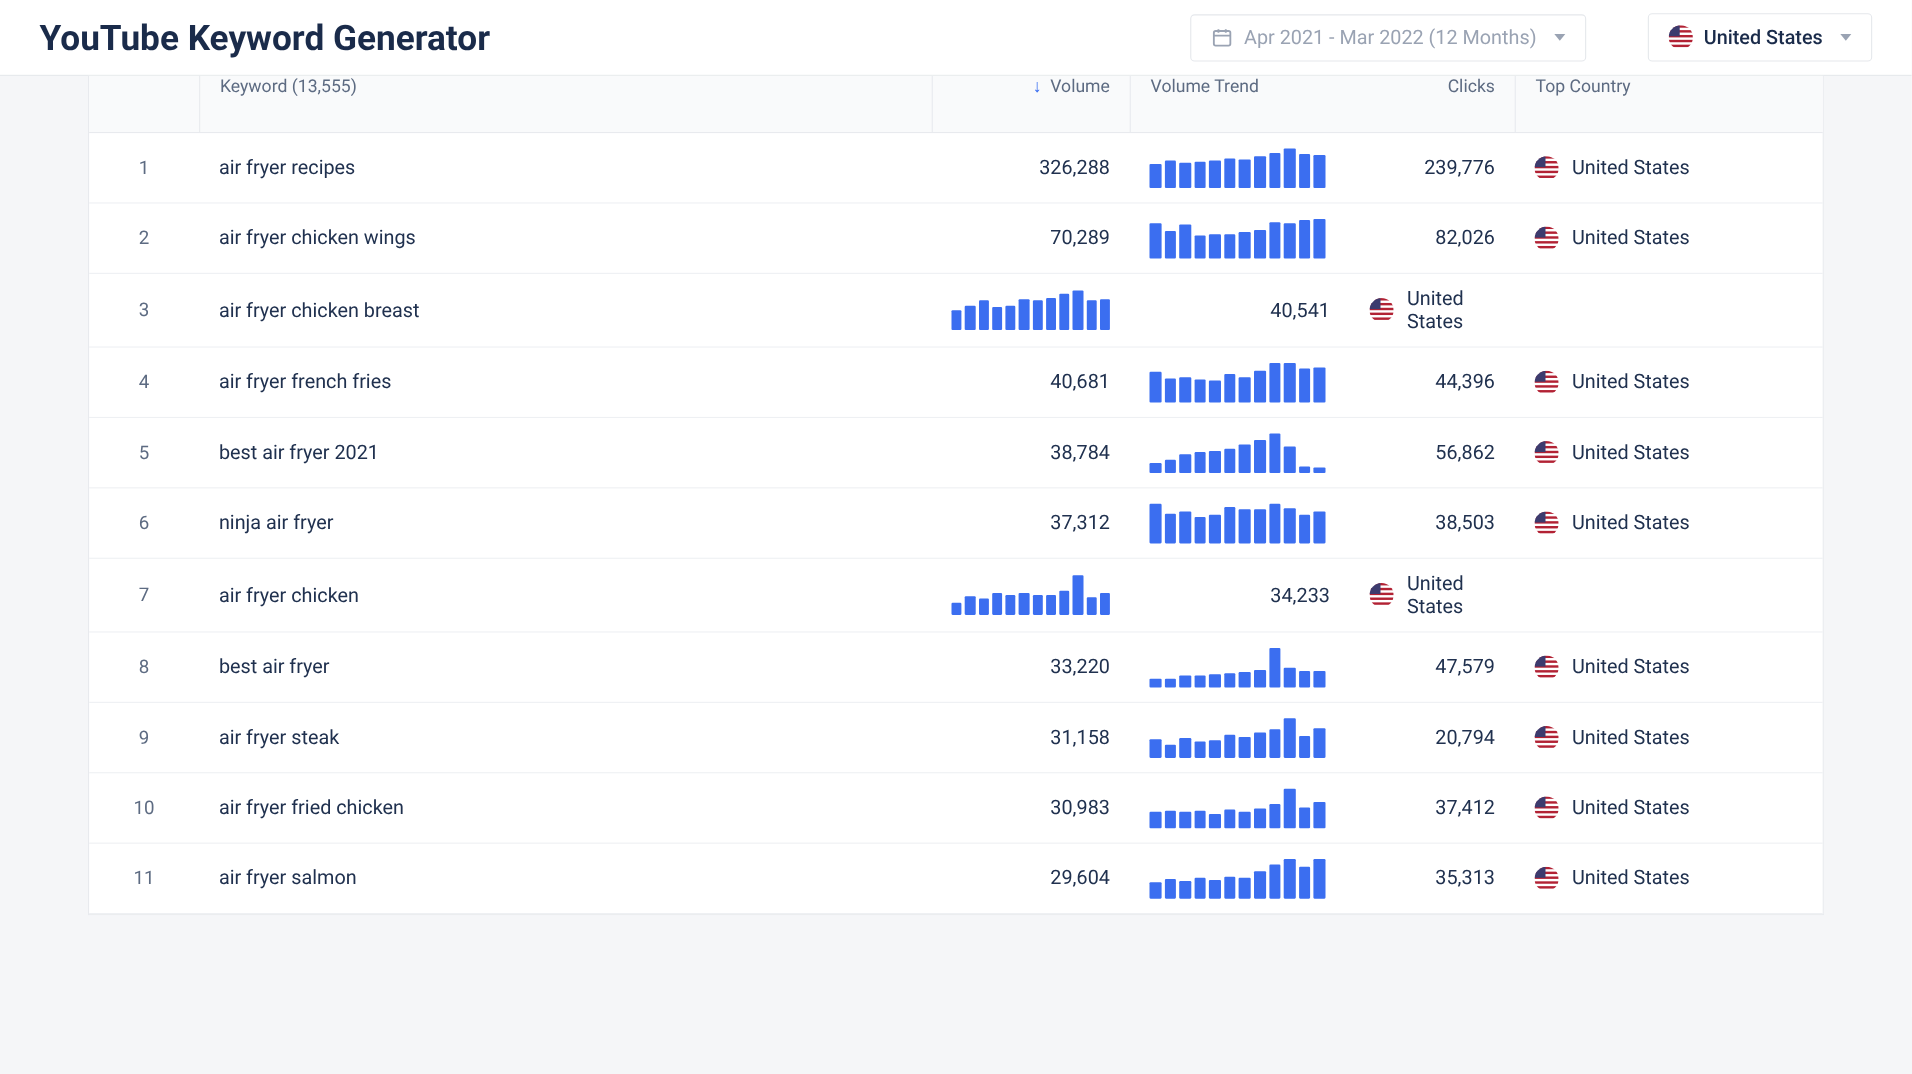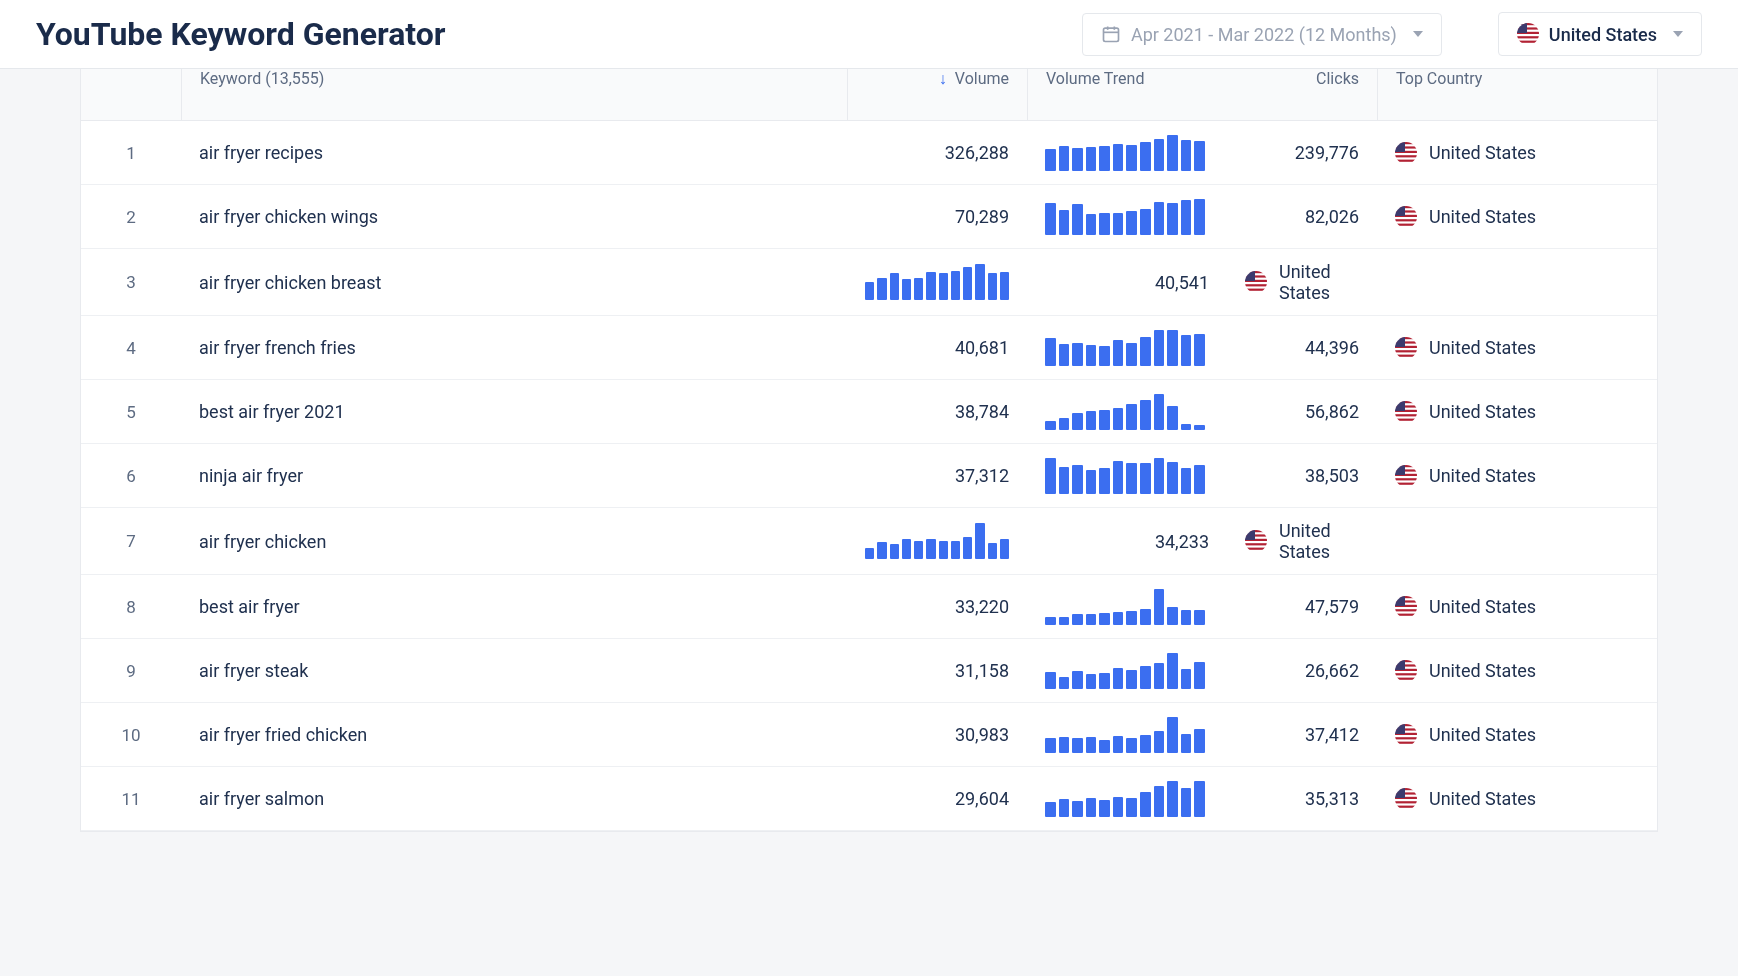--- a/index.html
+++ b/index.html
@@ -431,21 +431,21 @@
             <div class="bar" style="height: 15.6522px;"></div>
             <div class="bar" style="height: 20.3478px;"></div>
             <div class="bar" style="height: 18.7826px;"></div>
             <div class="bar" style="height: 22.6957px;"></div>
             <div class="bar" style="height: 25.8261px;"></div>
             <div class="bar" style="height: 36px;"></div>
             <div class="bar" style="height: 19.5652px;"></div>
             <div class="bar" style="height: 26.6087px;"></div>
           </div>
         </div>
-        <div class="td clicks">26,662</div>
+        <div class="td clicks">20,794</div>
         <div class="td country-cell">
           <span class="flag-icon"><svg viewBox="0 0 22 22" width="22" height="22">
               <defs>
                 <clipPath id="cc">
                   <circle cx="11" cy="11" r="11"></circle>
                 </clipPath>
               </defs>
               <g clip-path="url(#cc)">
                 <rect width="22" height="22" fill="#fff"></rect>
                 <rect y="0" width="22" height="2.2" fill="#b22234"></rect>

